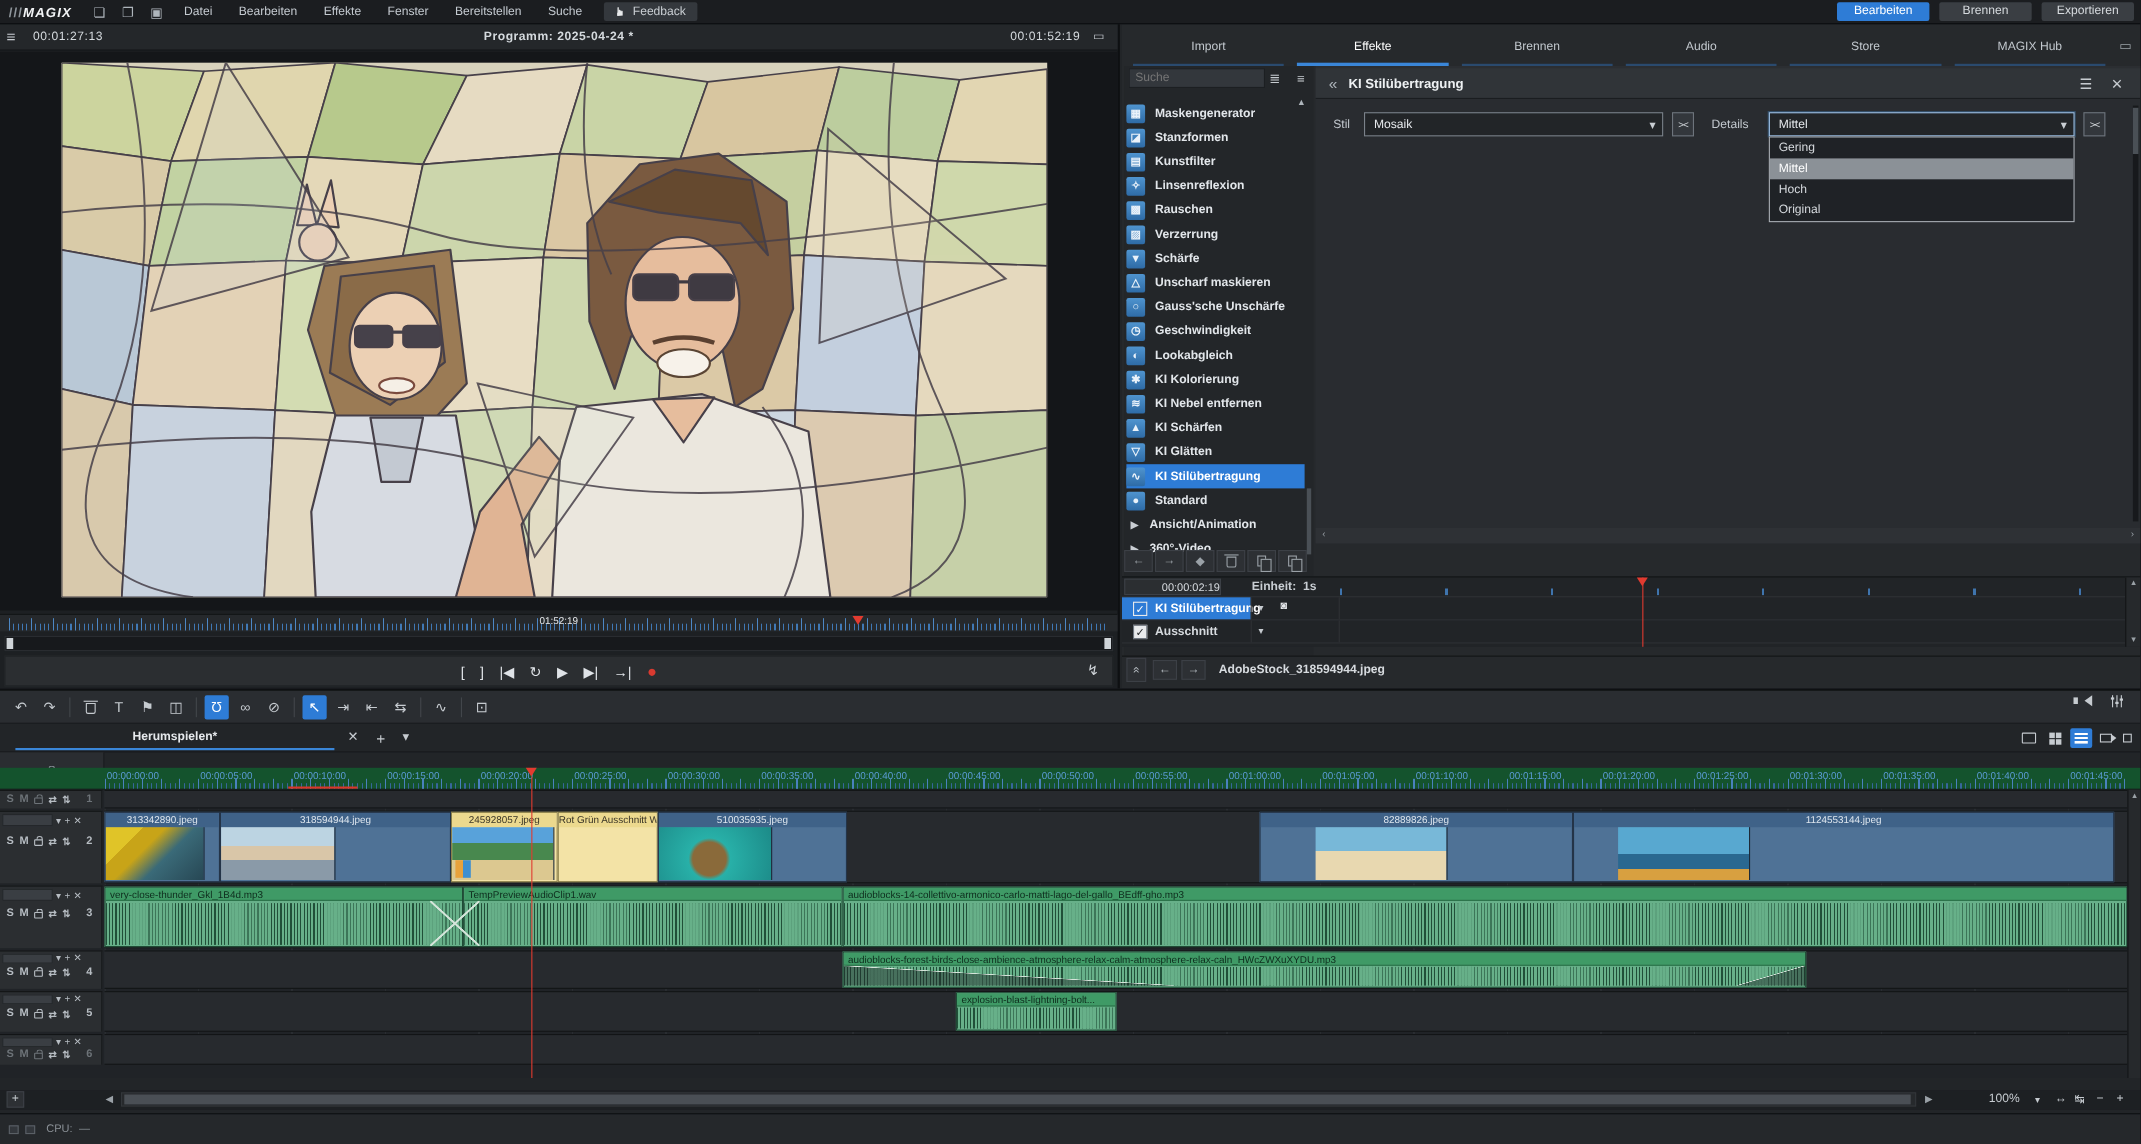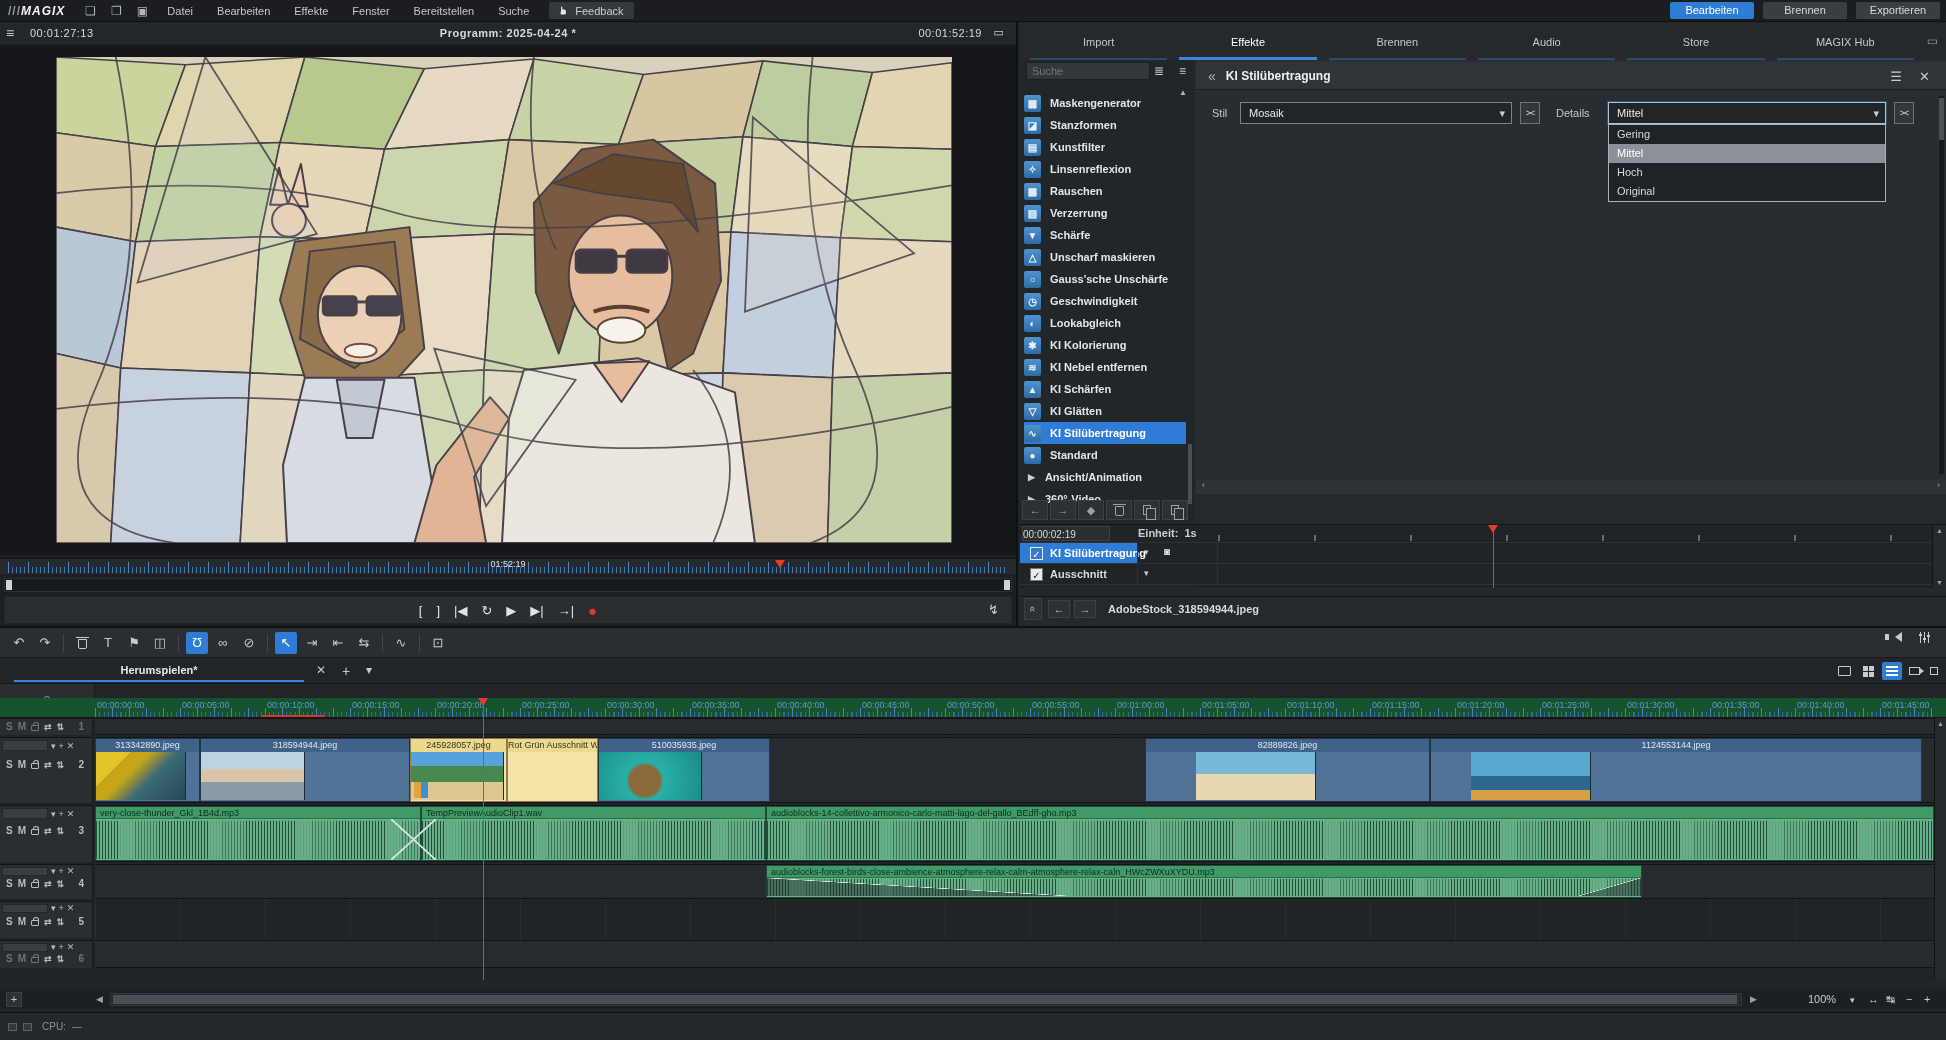--- a/index.html
+++ b/index.html
@@ -73,21 +73,21 @@
   .dopt{height:19px;line-height:19px;padding:0 8px;color:#d6dade}
   .dopt.hl{background:#8b9197;color:#fff}
   .dscroll{position:absolute;width:5px;background:#17191c}
   .dthumb{position:absolute;left:0;width:5px;background:#4a5056}
   .dfoot{position:absolute;left:0;bottom:0;right:0;height:14px;background:#2e3135;color:#9aa1a7;font-size:9px}
 
   .kftools{position:absolute;left:2px;bottom:104px;height:22px;display:flex;gap:2px}
   .kfbtn{width:26px;height:20px;background:#2d3034;border:1px solid #3c4046;color:#9aa1a7;display:flex;align-items:center;justify-content:center;font-size:11px}
   .kfpanel{position:absolute;left:0;bottom:38px;right:0;height:64px;background:#212427;border-top:1px solid #121416}
   .kfhead{position:absolute;left:0;top:0;right:14px;height:18px;border-bottom:1px solid #2e3135}
-  .kftc{position:absolute;left:2px;top:1px;width:88px;height:15px;background:#2b2e31;border:1px solid #3c4046;color:#d6dade;font-size:10px;text-align:left;line-height:15px}
+  .kftc{position:absolute;left:2px;top:1px;width:88px;height:15px;background:#2b2e31;border:1px solid #3c4046;color:#d6dade;font-size:10px;text-align:right;line-height:15px}
   .kfunit{position:absolute;left:118px;top:2px;color:#c9ced3;font-size:11px;font-weight:bold}
   .kfticks{position:absolute;left:198px;right:0;bottom:1px;height:6px;background:repeating-linear-gradient(90deg,#3f74ad 0 2px,transparent 2px 96px)}
   .kfrow{position:absolute;left:0;right:14px;height:21px;border-bottom:1px solid #2e3135}
   .kfsel{position:absolute;left:0;top:0;width:117px;height:100%;background:#2e7cd6}
   .cb{position:absolute;left:10px;top:4px;width:13px;height:13px;font-size:10px;line-height:13px;text-align:center}
   .cb.b{background:#2e7cd6;border:1px solid #e8eaec;color:#fff}
   .cb.w{background:#e8eaec;border:1px solid #707780;color:#1a1c1e}
   .kflabel{position:absolute;left:30px;top:4px;font-size:11px;font-weight:bold}
   .kfmid{position:absolute;left:117px;width:81px;height:100%;border-right:1px solid #2e3135;border-left:1px solid #2e3135}
   .kfcol-end{position:absolute;right:0;top:0;width:14px;height:100%;background:#26292c;border-left:1px solid #121416;color:#9aa1a7;font-size:7px;text-align:center}
@@ -706,20 +706,26 @@
         </div>
         <div class="trow2" style="padding-top:3px">
           <span>S</span>
           <span>M</span>
           <span class="i-lock"></span>
           <span class="trsm">⇄</span>
           <span class="trsm">⇅</span>
           <span class="tnum">5</span>
         </div>
       </div>
+      <div class="lane" style="top:183px;height:37px">
+        <div class="aclip" style="left:774px;width:146px">
+          <div class="strip">explosion-blast-lightning-bolt...</div>
+          <div class="wave" style="top:13px"></div>
+        </div>
+      </div>
 
       <div class="thead dim" style="top:222px;height:28px">
         <div class="trow1" style="padding-top:1px">
           <span class="namebox" style="height:9px"></span>
           <span class="trsm">▾</span>
           <span class="trsm">+</span>
           <span class="trsm">✕</span>
         </div>
         <div class="trow2" style="padding-top:1px">
           <span>S</span>

